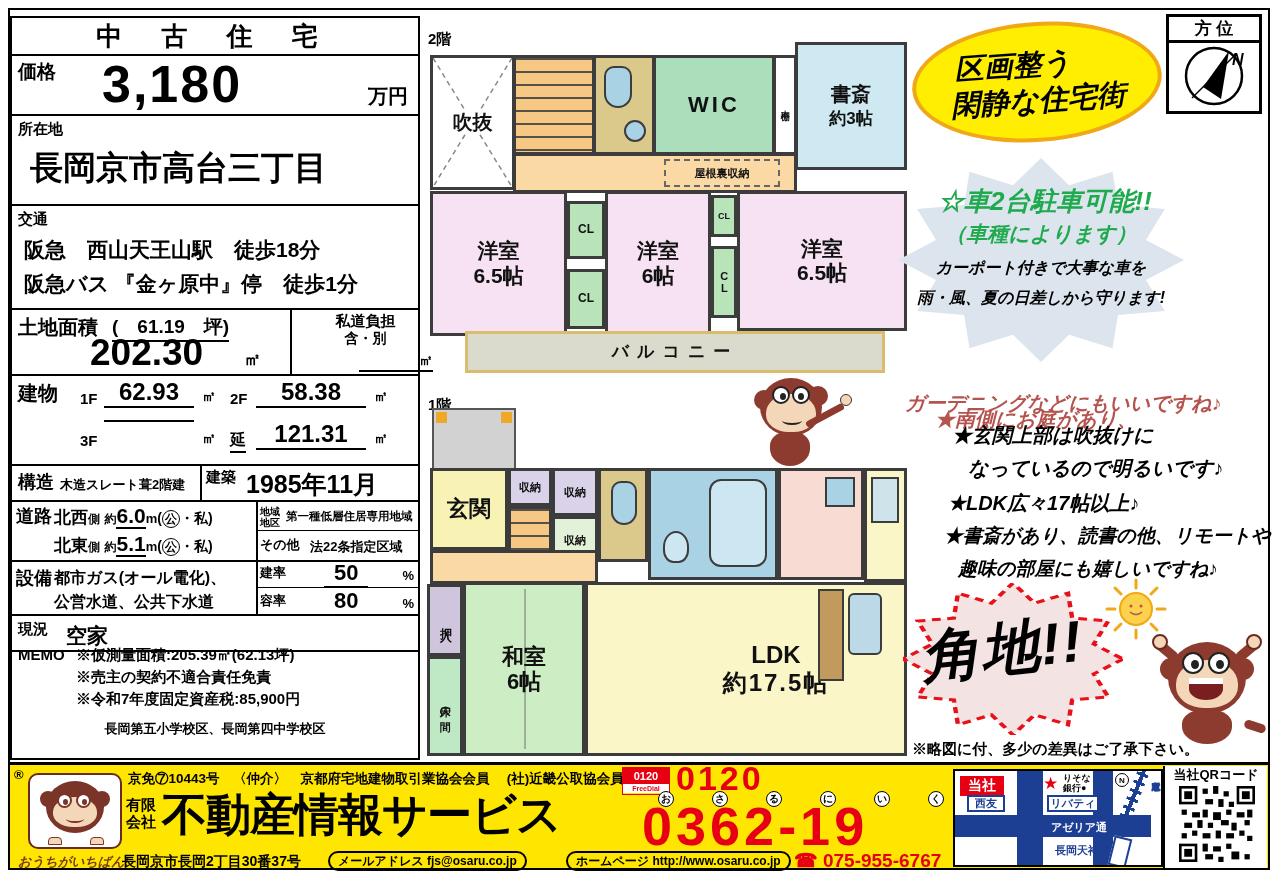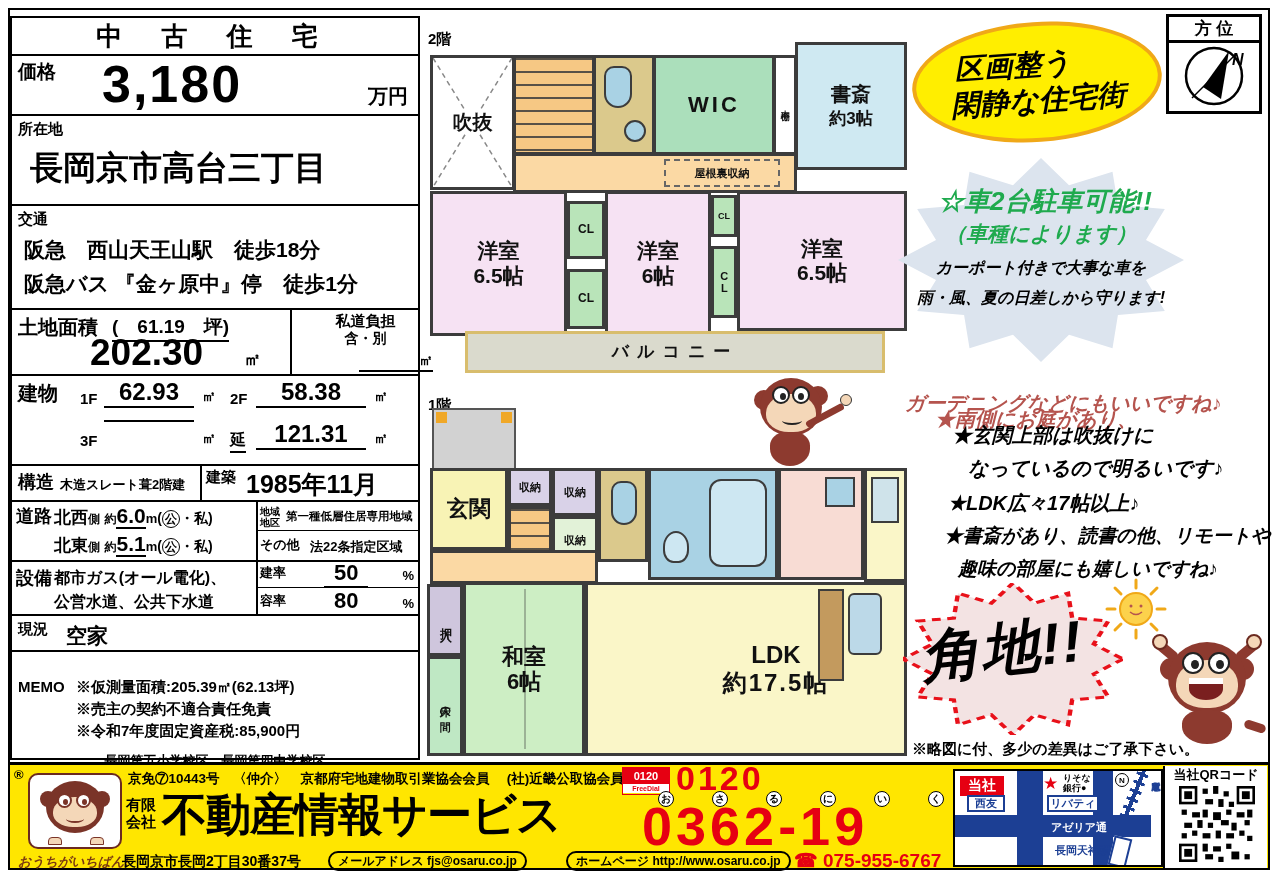--- a/index.html
+++ b/index.html
@@ -141,21 +141,21 @@
         <span class="abs b" style="right:4px;top:8px;font-size:13px;">%</span>
       </div>
     </div>
   </div>
 
   <div class="prow" style="top:598px;height:36px;">
     <span class="abs b" style="left:6px;top:4px;font-size:15px;">現況</span>
     <span class="abs xb" style="left:54px;top:6px;font-size:21px;">空家</span>
   </div>
 
-  <div class="abs" style="left:0;right:0;top:654px;height:106px;border-radius:22px;">
+  <div class="abs" style="left:0;right:0;top:622px;height:106px;border-radius:22px;">
     <span class="abs b" style="left:6px;top:6px;font-size:15px;">MEMO</span>
     <span class="abs b" style="left:64px;top:6px;font-size:15px;">※仮測量面積:205.39㎡(62.13坪)</span>
     <span class="abs b" style="left:64px;top:28px;font-size:15px;">※売主の契約不適合責任免責</span>
     <span class="abs b" style="left:64px;top:50px;font-size:15px;">※令和7年度固定資産税:85,900円</span>
     <span class="abs b ctr" style="left:0;right:0;top:80px;font-size:13px;">長岡第五小学校区、長岡第四中学校区</span>
   </div>
 </div>
 
 <div class="abs" style="left:425px;top:14px;width:485px;height:362px;">
   <span class="abs b" style="left:3px;top:16px;font-size:15px;">2階</span>

